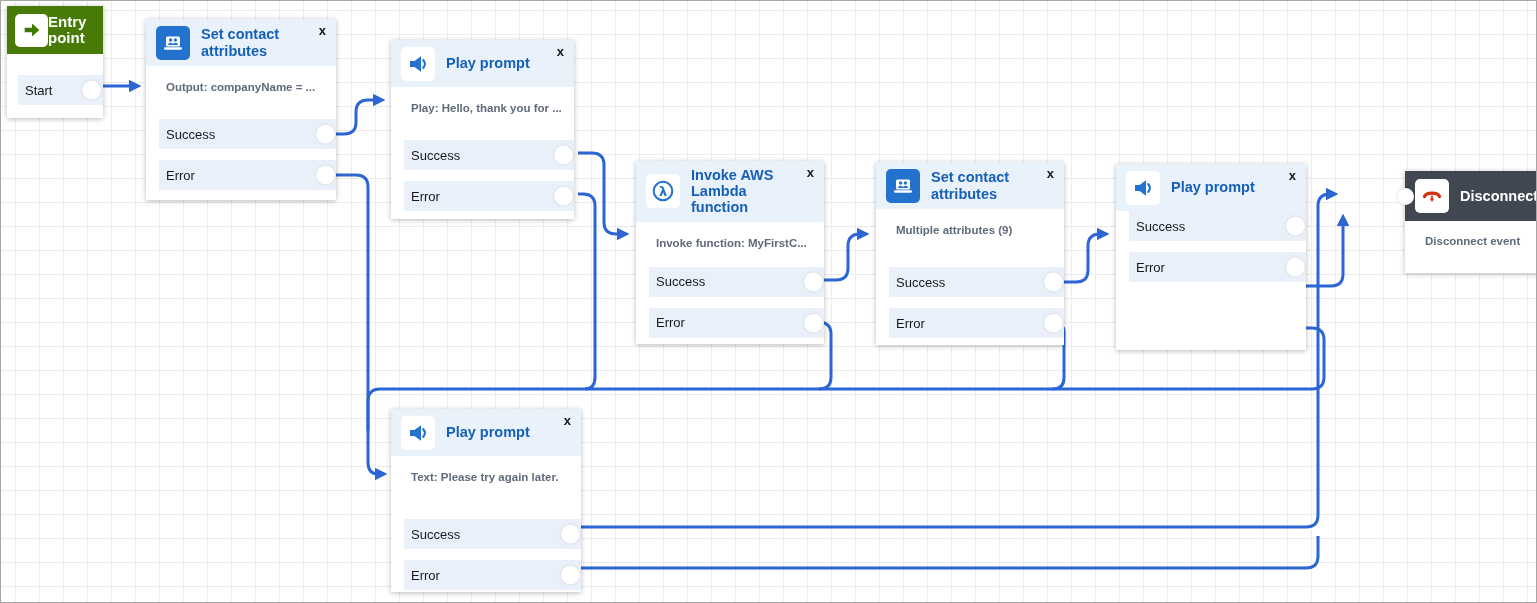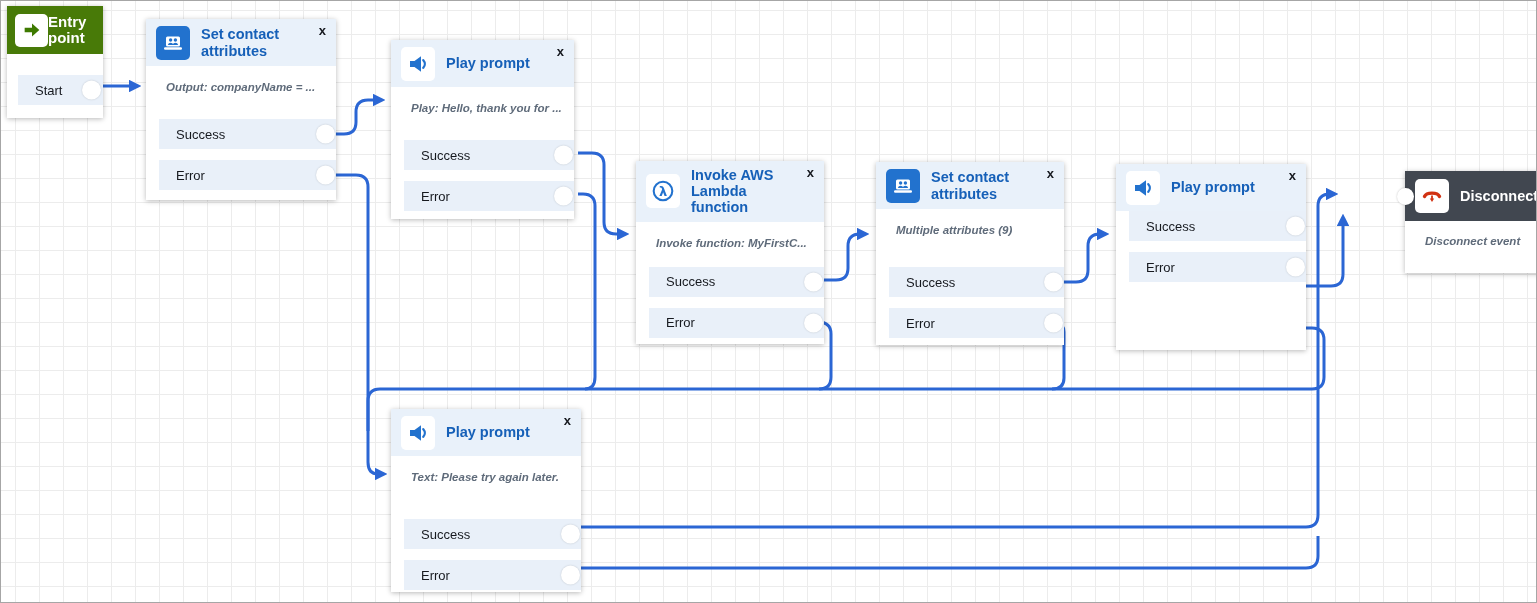--- a/index.html
+++ b/index.html
@@ -30,25 +30,25 @@
   }
   .node-header.dark .close{color:#ffffff;}
   .icon-box{
     flex:0 0 auto;width:34px;height:34px;border-radius:5px;
     display:flex;align-items:center;justify-content:center;
   }
   .icon-blue{background:#2272ce;}
   .icon-white{background:#ffffff;}
   .node-desc{
     box-sizing:border-box;padding:15px 10px 8px 20px;
-    font-size:11.5px;font-weight:bold;color:#5f6b7a;font-style:italic;
+    font-size:11.5px;font-weight:bold;color:#5f6b7a;
   }
   .row{
     position:relative;margin:0 0 11px 13px;height:30px;background:#e9f0f9;
-    display:flex;align-items:center;padding-left:17px;box-sizing:border-box;
+    display:flex;align-items:center;padding-left:7px;box-sizing:border-box;
     font-size:13px;color:#16191f;
   }
   .port{
     position:absolute;right:1px;top:50%;transform:translateY(-50%);
     width:19px;height:19px;border-radius:50%;background:#fff;
     box-shadow:0 0 2px rgba(0,0,0,.18);cursor:grab;
   }
   .entry-dot{
     position:absolute;left:-8px;top:17px;width:17px;height:17px;border-radius:50%;
     background:#fff;box-shadow:0 0 2px rgba(0,0,0,.25);

